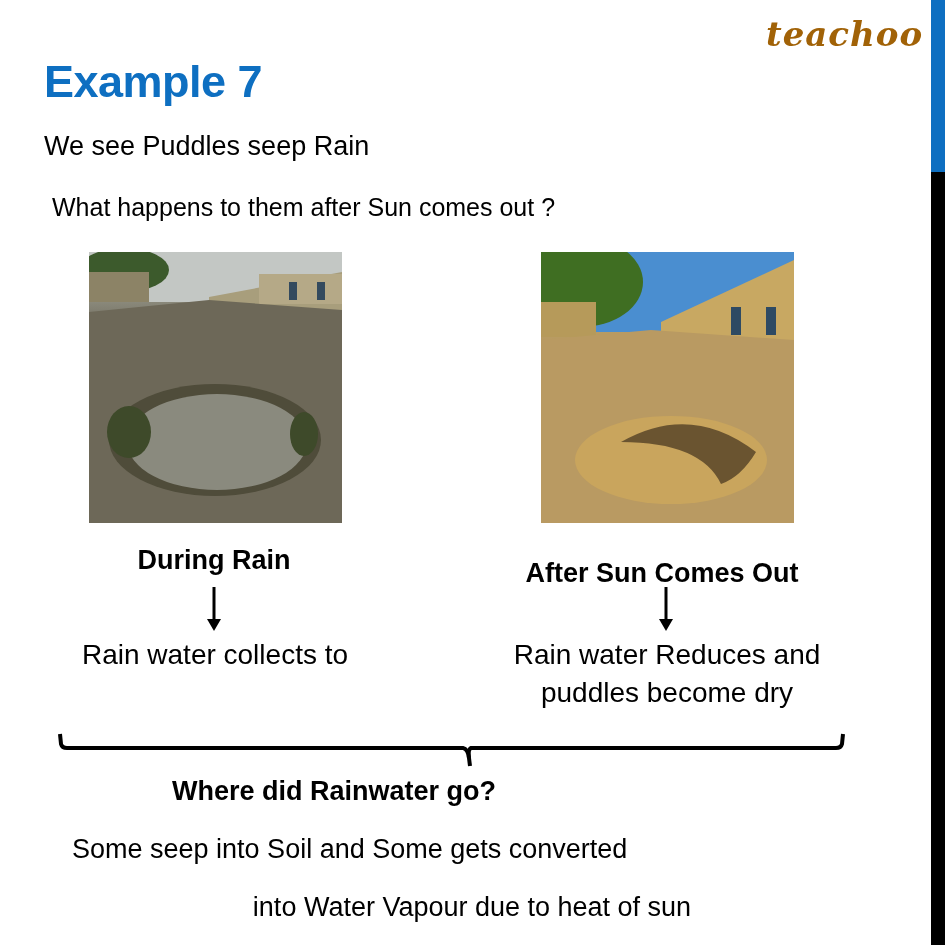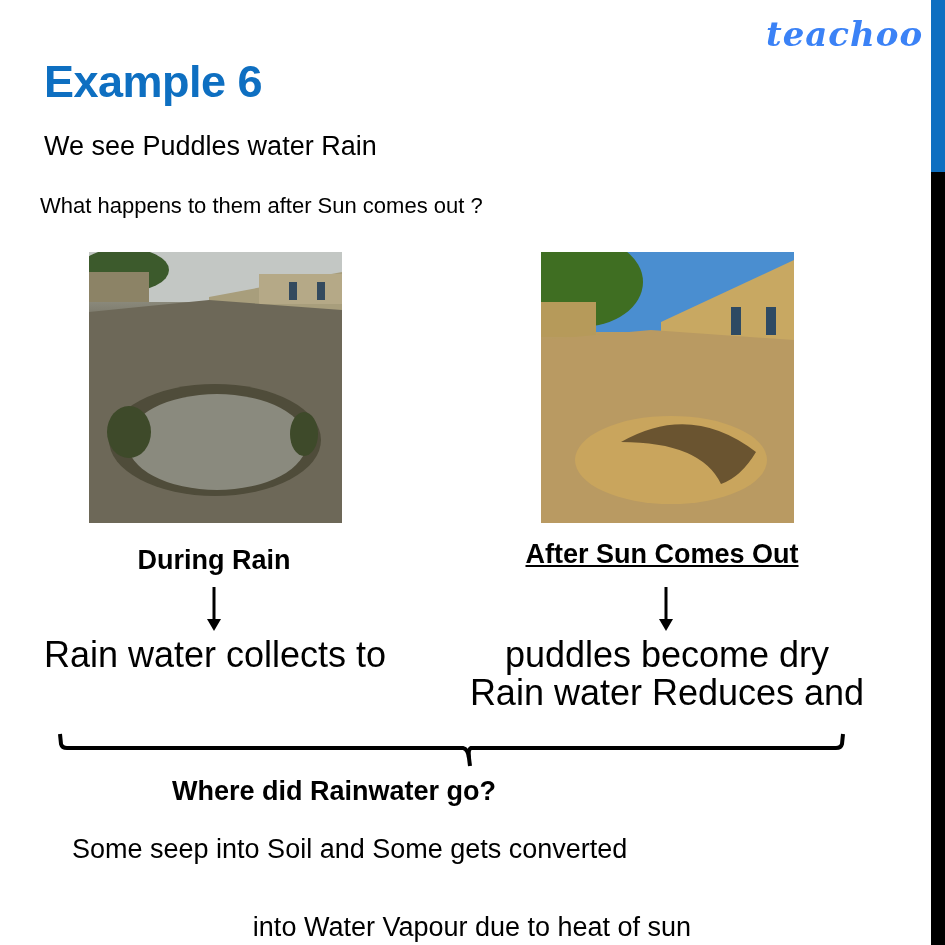--- a/index.html
+++ b/index.html
@@ -5,54 +5,54 @@
     html, body { margin: 0; padding: 0; }
     body {
       width: 945px; height: 945px; position: relative; overflow: hidden;
       background: #ffffff; font-family: "Liberation Sans", sans-serif; color: #000;
     }
     .abs { position: absolute; }
     .side-bar-blue { left: 931px; top: 0; width: 14px; height: 172px; background: #0e6fc1; }
     .side-bar-black { left: 931px; top: 172px; width: 14px; height: 773px; background: #000; }
     .logo {
       left: 766px; top: 14px; font-family: "DejaVu Serif", serif; font-style: italic; font-weight: bold;
-      font-size: 34px; letter-spacing: 1px; color: #3b82f6;
+      font-size: 34px; letter-spacing: 1px; color: #a16207;
     }
     .title { left: 44px; top: 56px; font-size: 45px; font-weight: bold; color: #0e6fc1; letter-spacing: -0.5px; }
     .line1 { left: 44px; top: 131px; font-size: 27px; }
-    .line2 { left: 40px; top: 193px; font-size: 22px; }
+    .line2 { left: 52px; top: 193px; font-size: 25px; }
     .photo { width: 253px; height: 271px; overflow: hidden; }
     .photo-rain { left: 89px; top: 252px; background: linear-gradient(180deg, #bcc0be 0%, #8b8a7c 18%, #6a6557 30%, #6b6656 100%); }
     .photo-sun { left: 541px; top: 252px; background: linear-gradient(180deg, #3f83c8 0%, #7fb3de 18%, #b89b62 30%, #b99a62 100%); }
     .photo svg { display: block; }
     .label { font-size: 27px; text-align: center; width: 400px; }
     .label.bold { font-weight: bold; }
     .lab-rain { left: 14px; top: 545px; }
-    .lab-sun { left: 462px; top: 539px; text-decoration: underline; }
+    .lab-sun { left: 462px; top: 558px; }
     .arrow { width: 20px; height: 48px; }
     .arr-rain { left: 204px; top: 585px; }
     .arr-sun { left: 656px; top: 585px; }
-    .desc { font-size: 36px; text-align: center; width: 400px; line-height: 38px; }
+    .desc { font-size: 28px; text-align: center; width: 400px; line-height: 38px; }
     .desc-rain { left: 15px; top: 636px; }
     .desc-sun { left: 467px; top: 636px; }
     .brace { left: 55px; top: 728px; width: 795px; height: 42px; }
     .question { left: 172px; top: 776px; width: 600px; text-align: left; font-size: 27px; font-weight: bold; }
     .answer1 { left: 72px; top: 834px; width: 800px; text-align: left; font-size: 27px; }
-    .answer2 { left: 72px; top: 892px; width: 800px; text-align: center; font-size: 27px; margin-top: 20px; }
+    .answer2 { left: 72px; top: 892px; width: 800px; text-align: center; font-size: 27px; }
   </style>
 </head>
 <body>
 
 <div class="abs side-bar-blue"></div>
 <div class="abs side-bar-black"></div>
 
 <div class="abs logo">teachoo</div>
 
-<div class="abs title">Example 6</div>
-<div class="abs line1">We see Puddles water Rain</div>
+<div class="abs title">Example 7</div>
+<div class="abs line1">We see Puddles seep Rain</div>
 <div class="abs line2">What happens to them after Sun comes out ?</div>
 
 <div class="abs photo photo-rain" title="Wet street with a water-filled puddle during rain">
   <svg width="253" height="271" viewBox="0 0 253 271">
     <rect x="0" y="0" width="253" height="50" fill="#c3c7c4"></rect>
     <ellipse cx="35" cy="18" rx="45" ry="22" fill="#3c5a2c"></ellipse>
     <rect x="0" y="20" width="60" height="30" fill="#8c8366"></rect>
     <polygon points="120,45 253,20 253,60 120,50" fill="#a89e7c"></polygon>
     <rect x="170" y="22" width="83" height="30" fill="#b5a987"></rect>
     <rect x="200" y="30" width="8" height="18" fill="#334a5e"></rect>
@@ -88,22 +88,22 @@
 </svg>
 <svg class="abs arrow arr-sun" viewBox="0 0 20 48">
   <line x1="10" y1="2" x2="10" y2="36" stroke="#000" stroke-width="3"></line>
   <polygon points="3,34 17,34 10,46" fill="#000"></polygon>
 </svg>
 
 <div class="abs desc desc-rain">
   <div>Rain water collects to</div>
 </div>
 <div class="abs desc desc-sun">
+  <div>Rain water Reduces and</div>
   <div>puddles become dry</div>
-  <div>Rain water Reduces and</div>
 </div>
 
 <svg class="abs brace" viewBox="0 0 795 42">
   <path d="M 5,6 L 6,16 Q 7,20 12,20 L 408,20 Q 413,21 414,30 L 415,38" fill="none" stroke="#000" stroke-width="4"></path>
   <path d="M 788,6 L 787,16 Q 786,20 781,20 L 416,20 Q 413,21 414,30" fill="none" stroke="#000" stroke-width="4"></path>
 </svg>
 
 <div class="abs question">Where did Rainwater go?</div>
 <div class="abs answer1">Some seep into Soil and Some gets converted</div>
 <div class="abs answer2">into Water Vapour due to heat of sun</div>

